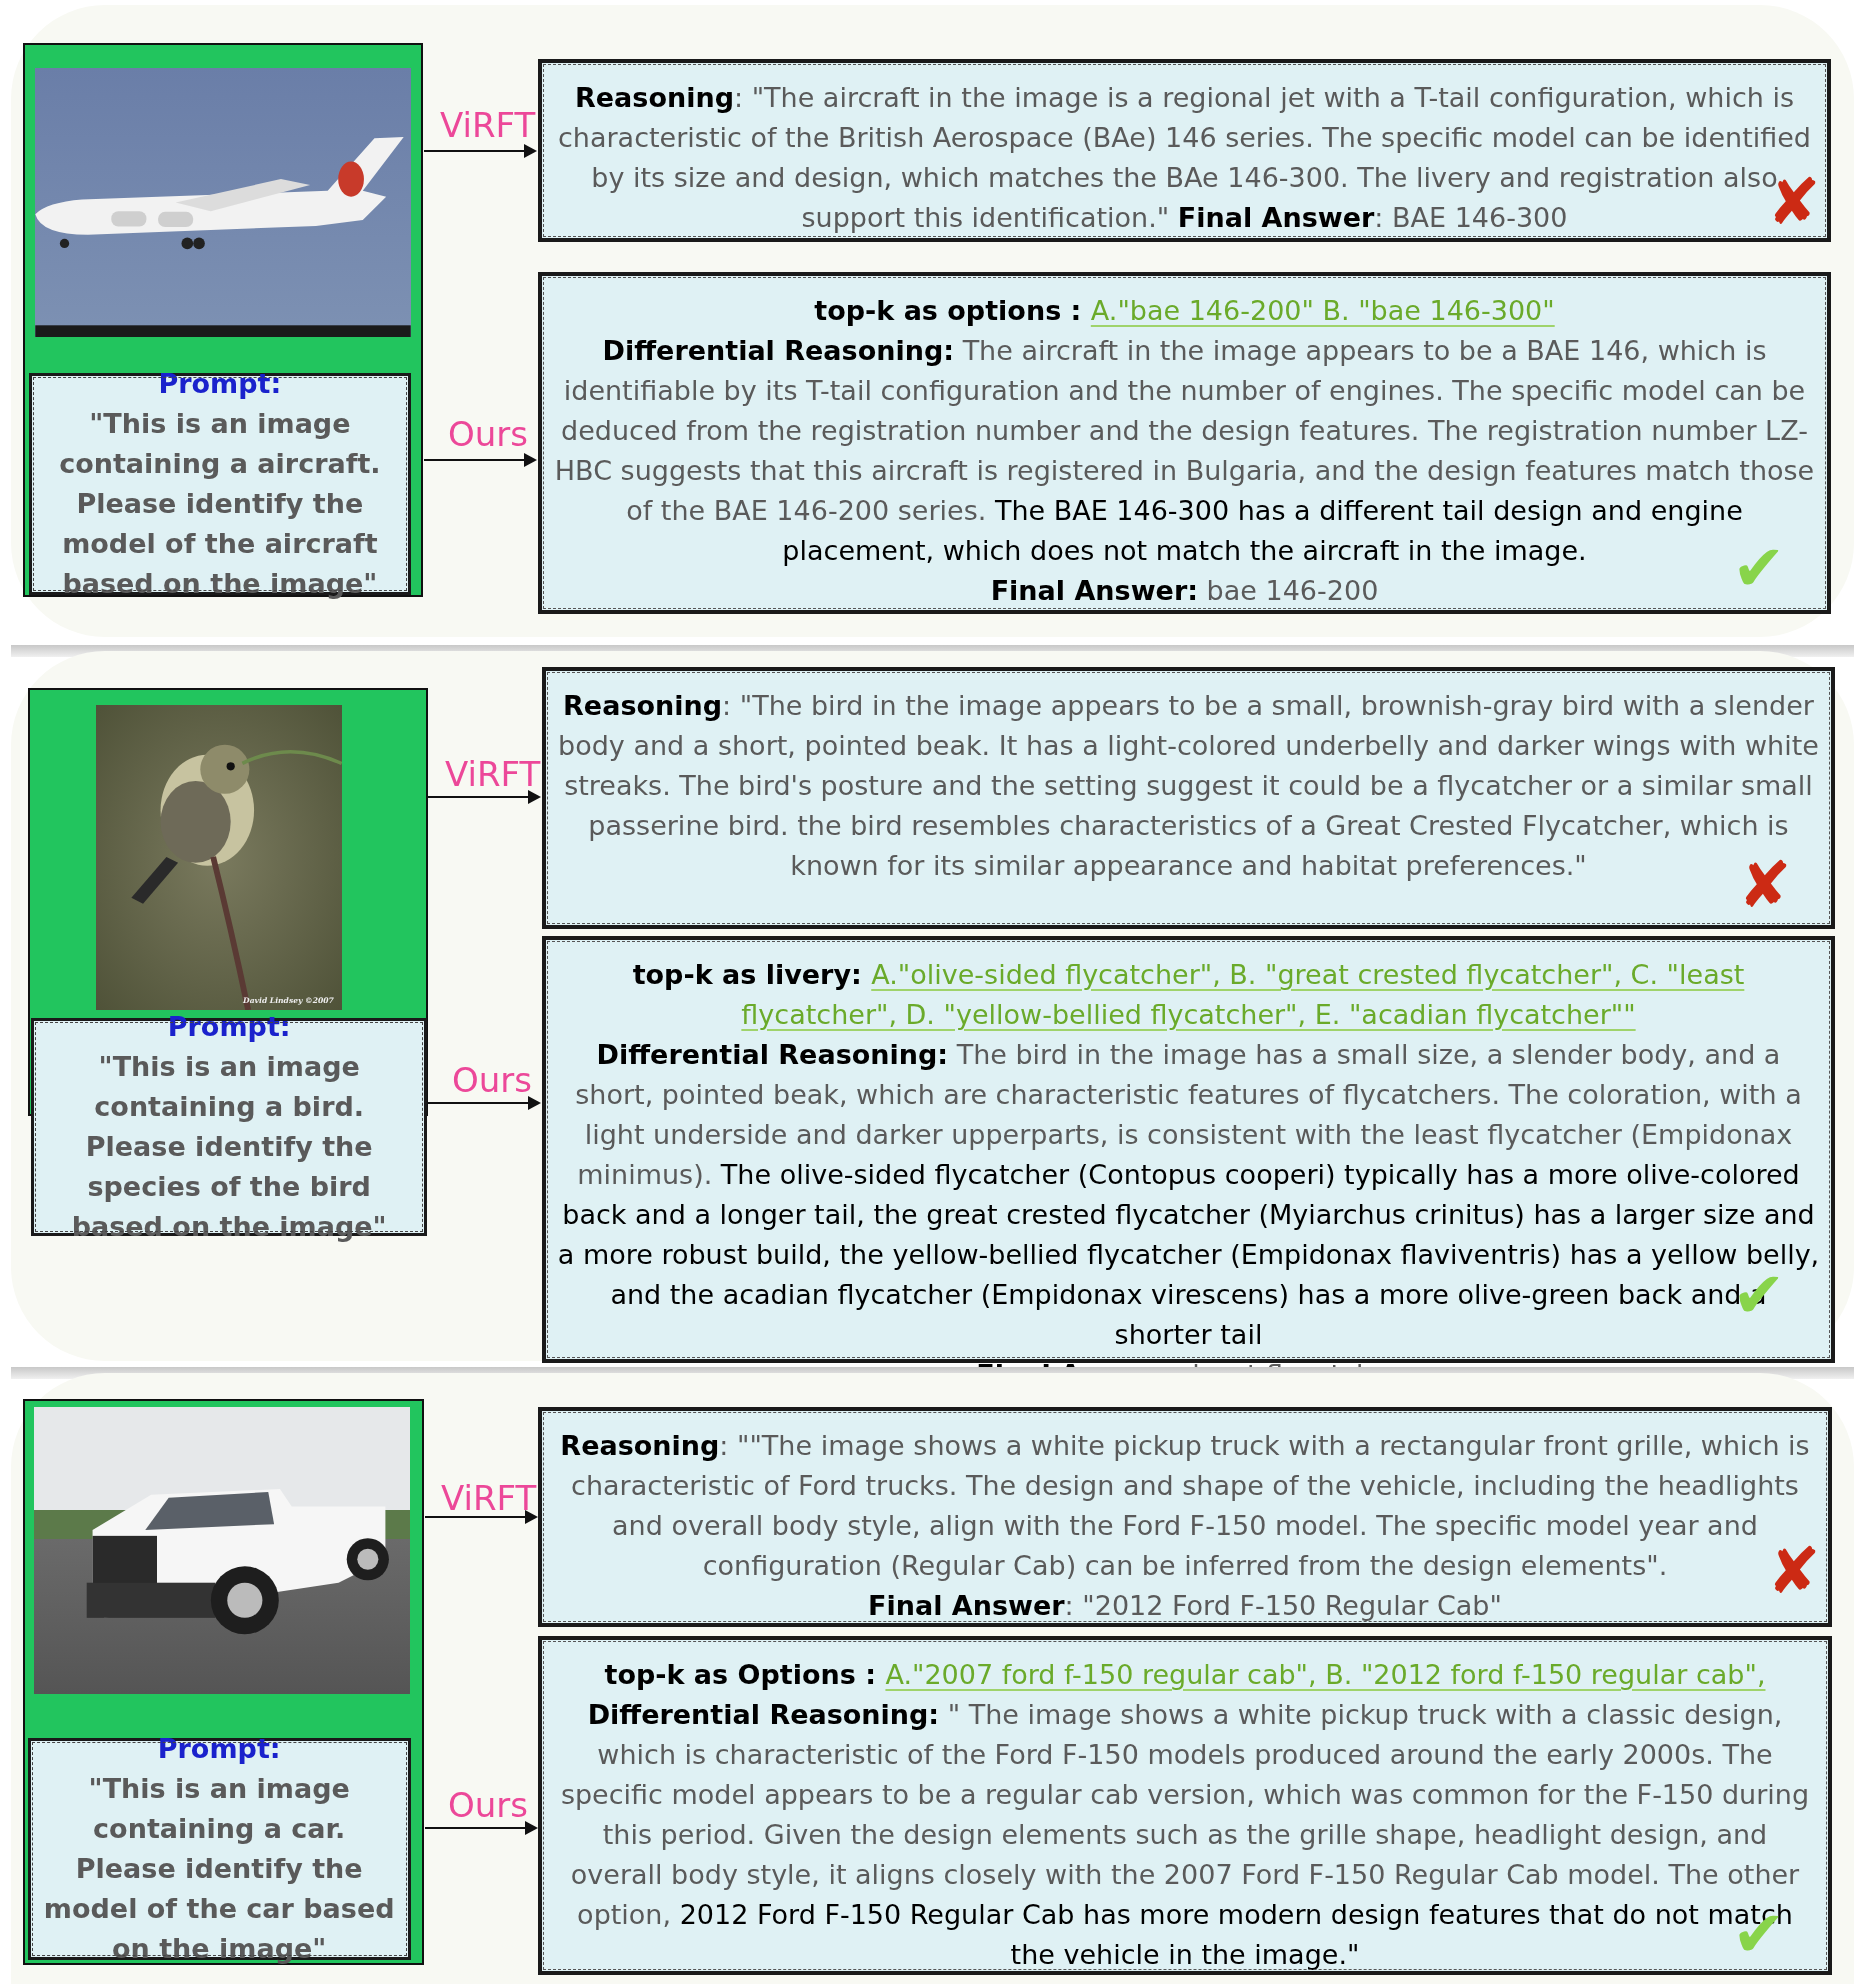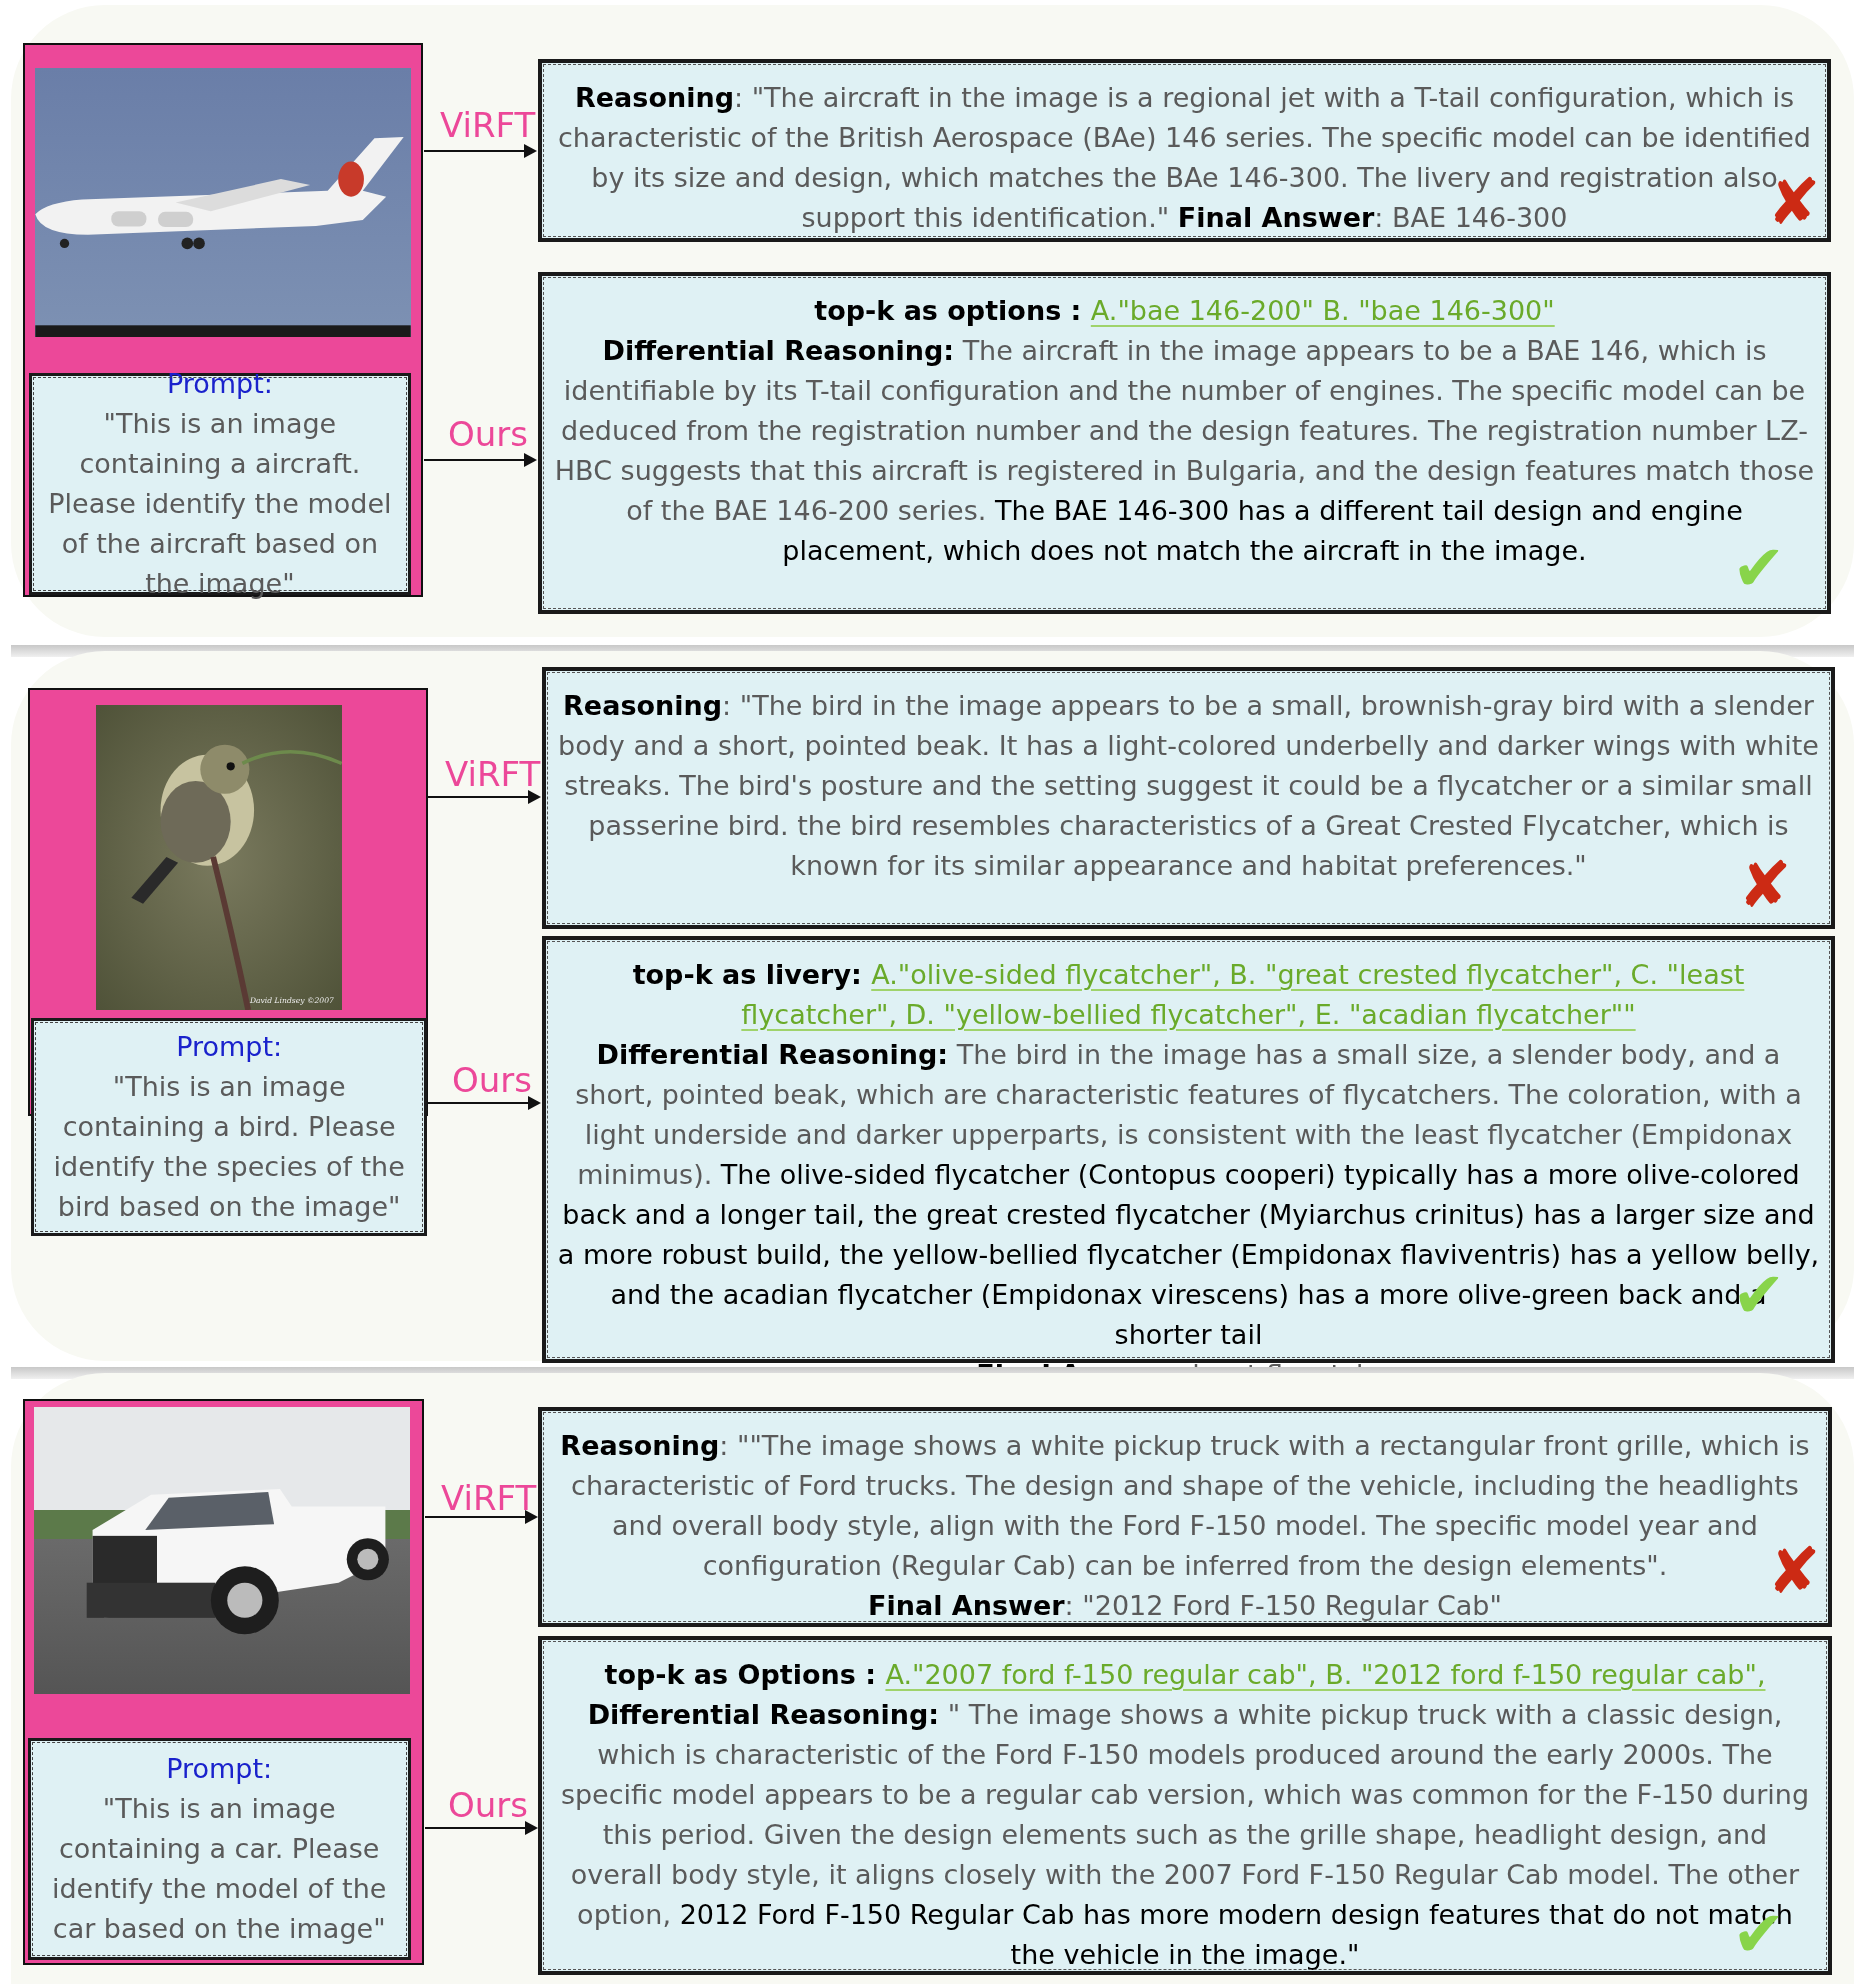--- a/index.html
+++ b/index.html
@@ -9,21 +9,21 @@
   .panel {
     position: absolute; left: 10.5px; width: 1843px;
     background: #f8f9f3; border-radius: 94px;
   }
   .separator {
     position: absolute; left: 10.5px; width: 1843px; height: 11.7px;
     background: linear-gradient(to bottom, #c8c8c8, #f0f0f0);
   }
 
   .image-card {
-    position: absolute; background: #ec4899; border: 2.3px solid #111;
+    position: absolute; background: #22c55e; border: 2.3px solid #111; font-weight: bold;
   }
   .photo { position: absolute; overflow: hidden; }
 
   .prompt-box {
     position: absolute; background: #dff1f4;
     border: 3.5px solid #1a1a1a; outline: 1.2px dashed #444; outline-offset: -5.9px;
     display: flex; flex-direction: column; align-items: center; justify-content: center;
     text-align: center; font-size: 27px; line-height: 40px; color: #5a5a5a; padding: 5.9px 9.4px;
   }
   .prompt-label { color: #1a22cc; font-size: 27px; }
@@ -80,20 +80,21 @@
 <div class="arrow" style="left:424px;top:459px;width:111px;"></div>
 
 <div class="answer-box" style="left:538px;top:59px;width:1293px;height:183px;">
   <span class="k">Reasoning</span><span>: "The aircraft in the image is a regional jet with a T-tail configuration, which is characteristic of the British Aerospace (BAe) 146 series. The specific model can be identified by its size and design, which matches the BAe 146-300. The livery and registration also support this identification." </span><span class="k">Final Answer</span><span>: BAE 146-300</span>
 </div>
 <div class="mark mark-x" style="left:1767px;top:170px;">✘</div>
 
 <div class="answer-box" style="left:538px;top:272px;width:1293px;height:342px;">
   <div><span class="k">top-k as options : </span><span class="opts">A."bae 146-200" B. "bae 146-300"</span></div>
   <span class="k">Differential Reasoning:</span><span> The aircraft in the image appears to be a BAE 146, which is identifiable by its T-tail configuration and the number of engines. The specific model can be deduced from the registration number and the design features. The registration number LZ-HBC suggests that this aircraft is registered in Bulgaria, and the design features match those of the BAE 146-200 series. </span><span class="g">The BAE 146-300 has a different tail design and engine placement, which does not match the aircraft in the image.</span>
+  <div><span class="k">Final Answer:</span><span> bae 146-200</span></div>
 </div>
 <div class="mark mark-check" style="left:1732px;top:536px;">✔</div>
 
 <div class="separator" style="top:645px;"></div>
 
 <div class="panel" style="top:651px;height:710px;"></div>
 
 <div class="image-card" style="left:28px;top:688px;width:400px;height:428px;">
   <div class="photo" style="left:66px;top:15px;width:246px;height:305px;background:radial-gradient(ellipse at 50% 50%,#7a7a5e,#4f5238);">
     <svg width="246" height="305" viewBox="0 0 420 522">

